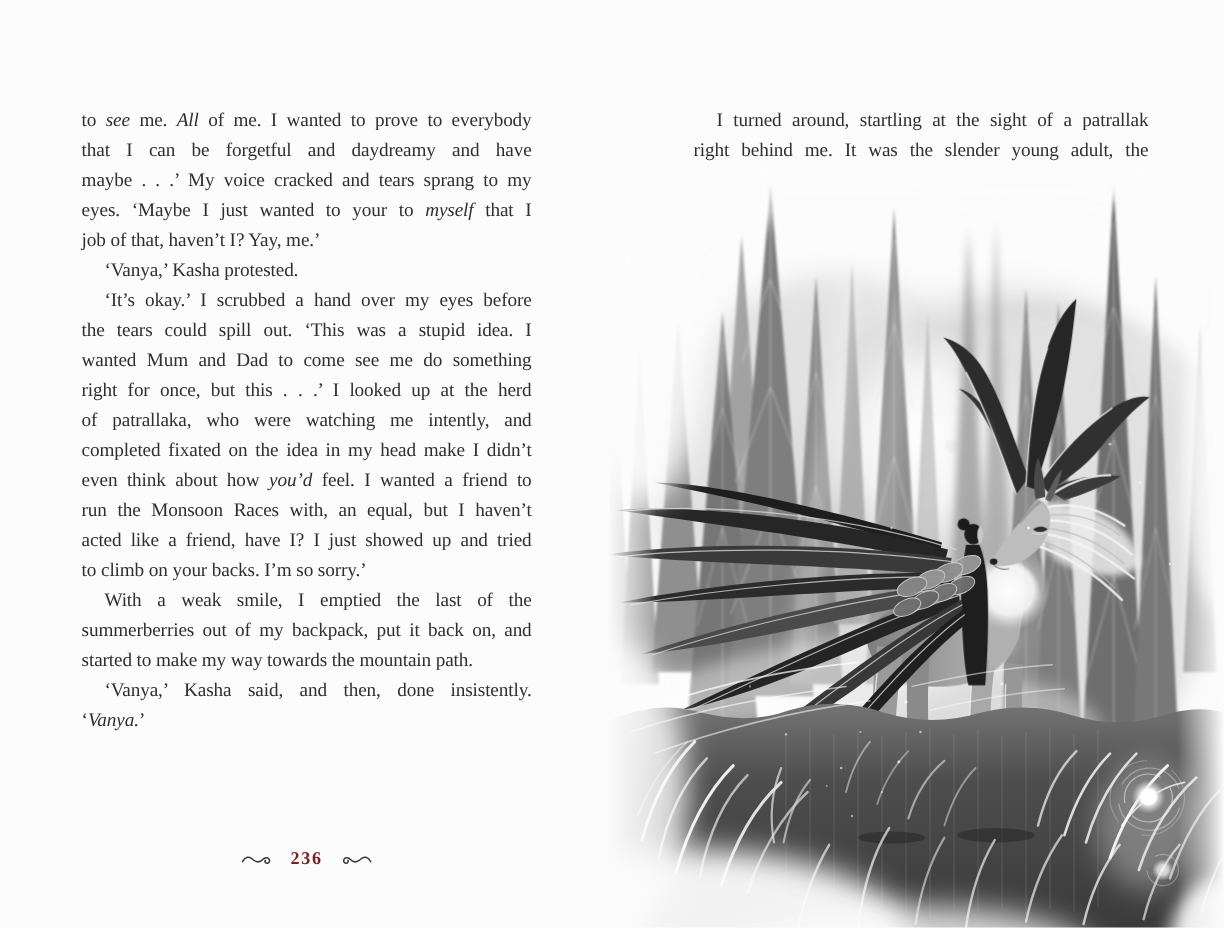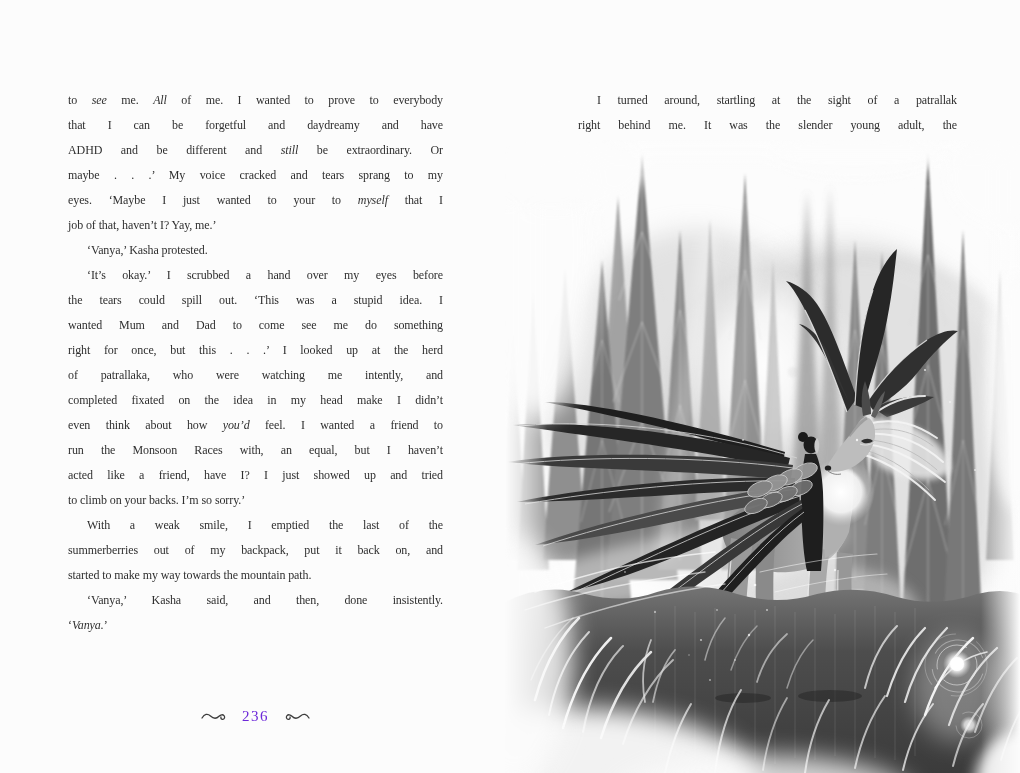--- a/index.html
+++ b/index.html
@@ -6,43 +6,42 @@
   body{
     width:1020px;height:773px;overflow:hidden;
     background:#fcfcfc;
     font-family:"Liberation Serif","DejaVu Serif",serif;
     color:#2f2f2f;
   }
   .spread{position:relative;width:1020px;height:773px;background:#fcfcfc;}
   .left-text{position:absolute;left:68px;top:88px;width:375px;}
   .right-text{position:absolute;left:578px;top:88px;width:379px;}
   .line{
-    height:25px;line-height:25px;font-size:12px;letter-spacing:-0.1px;
+    height:25px;line-height:25px;font-size:16px;letter-spacing:-0.1px;
     text-align:justify;text-align-last:justify;white-space:nowrap;
   }
   .line.end{text-align-last:left;}
   .line.indent{text-indent:19px;}
   .line i{font-style:italic;}
   .footer{
     position:absolute;left:68px;top:704px;width:375px;height:25px;
     display:flex;justify-content:center;align-items:center;gap:15px;
   }
-  .pageno{font-size:15px;letter-spacing:1.5px;color:#6d28d9;}
+  .pageno{font-size:15px;letter-spacing:1.5px;color:#7f1d1d;font-weight:bold;}
   .flourish{display:block;}
   .illustration{position:absolute;left:505px;top:140px;width:515px;height:633px;}
 </style>
 </head>
 <body>
 
 <div class="spread">
 
   <div class="left-text">
       <div class="line"><span>to </span><i>see</i><span> me. </span><i>All</i><span> of me. I wanted to prove to everybody</span></div>
       <div class="line"><span>that I can be forgetful and daydreamy and have</span></div>
-      <div class="line"><span>ADHD and be different and </span><i>still</i><span> be extraordinary. Or</span></div>
       <div class="line"><span>maybe . . .’ My voice cracked and tears sprang to my</span></div>
       <div class="line"><span>eyes. ‘Maybe I just wanted to your to </span><i>myself</i><span> that I</span></div>
       <div class="line end"><span>job of that, haven’t I? Yay, me.’</span></div>
       <div class="line indent end"><span>‘Vanya,’ Kasha protested.</span></div>
       <div class="line indent"><span>‘It’s okay.’ I scrubbed a hand over my eyes before</span></div>
       <div class="line"><span>the tears could spill out. ‘This was a stupid idea. I</span></div>
       <div class="line"><span>wanted Mum and Dad to come see me do something</span></div>
       <div class="line"><span>right for once, but this . . .’ I looked up at the herd</span></div>
       <div class="line"><span>of patrallaka, who were watching me intently, and</span></div>
       <div class="line"><span>completed fixated on the idea in my head make I didn’t</span></div>

